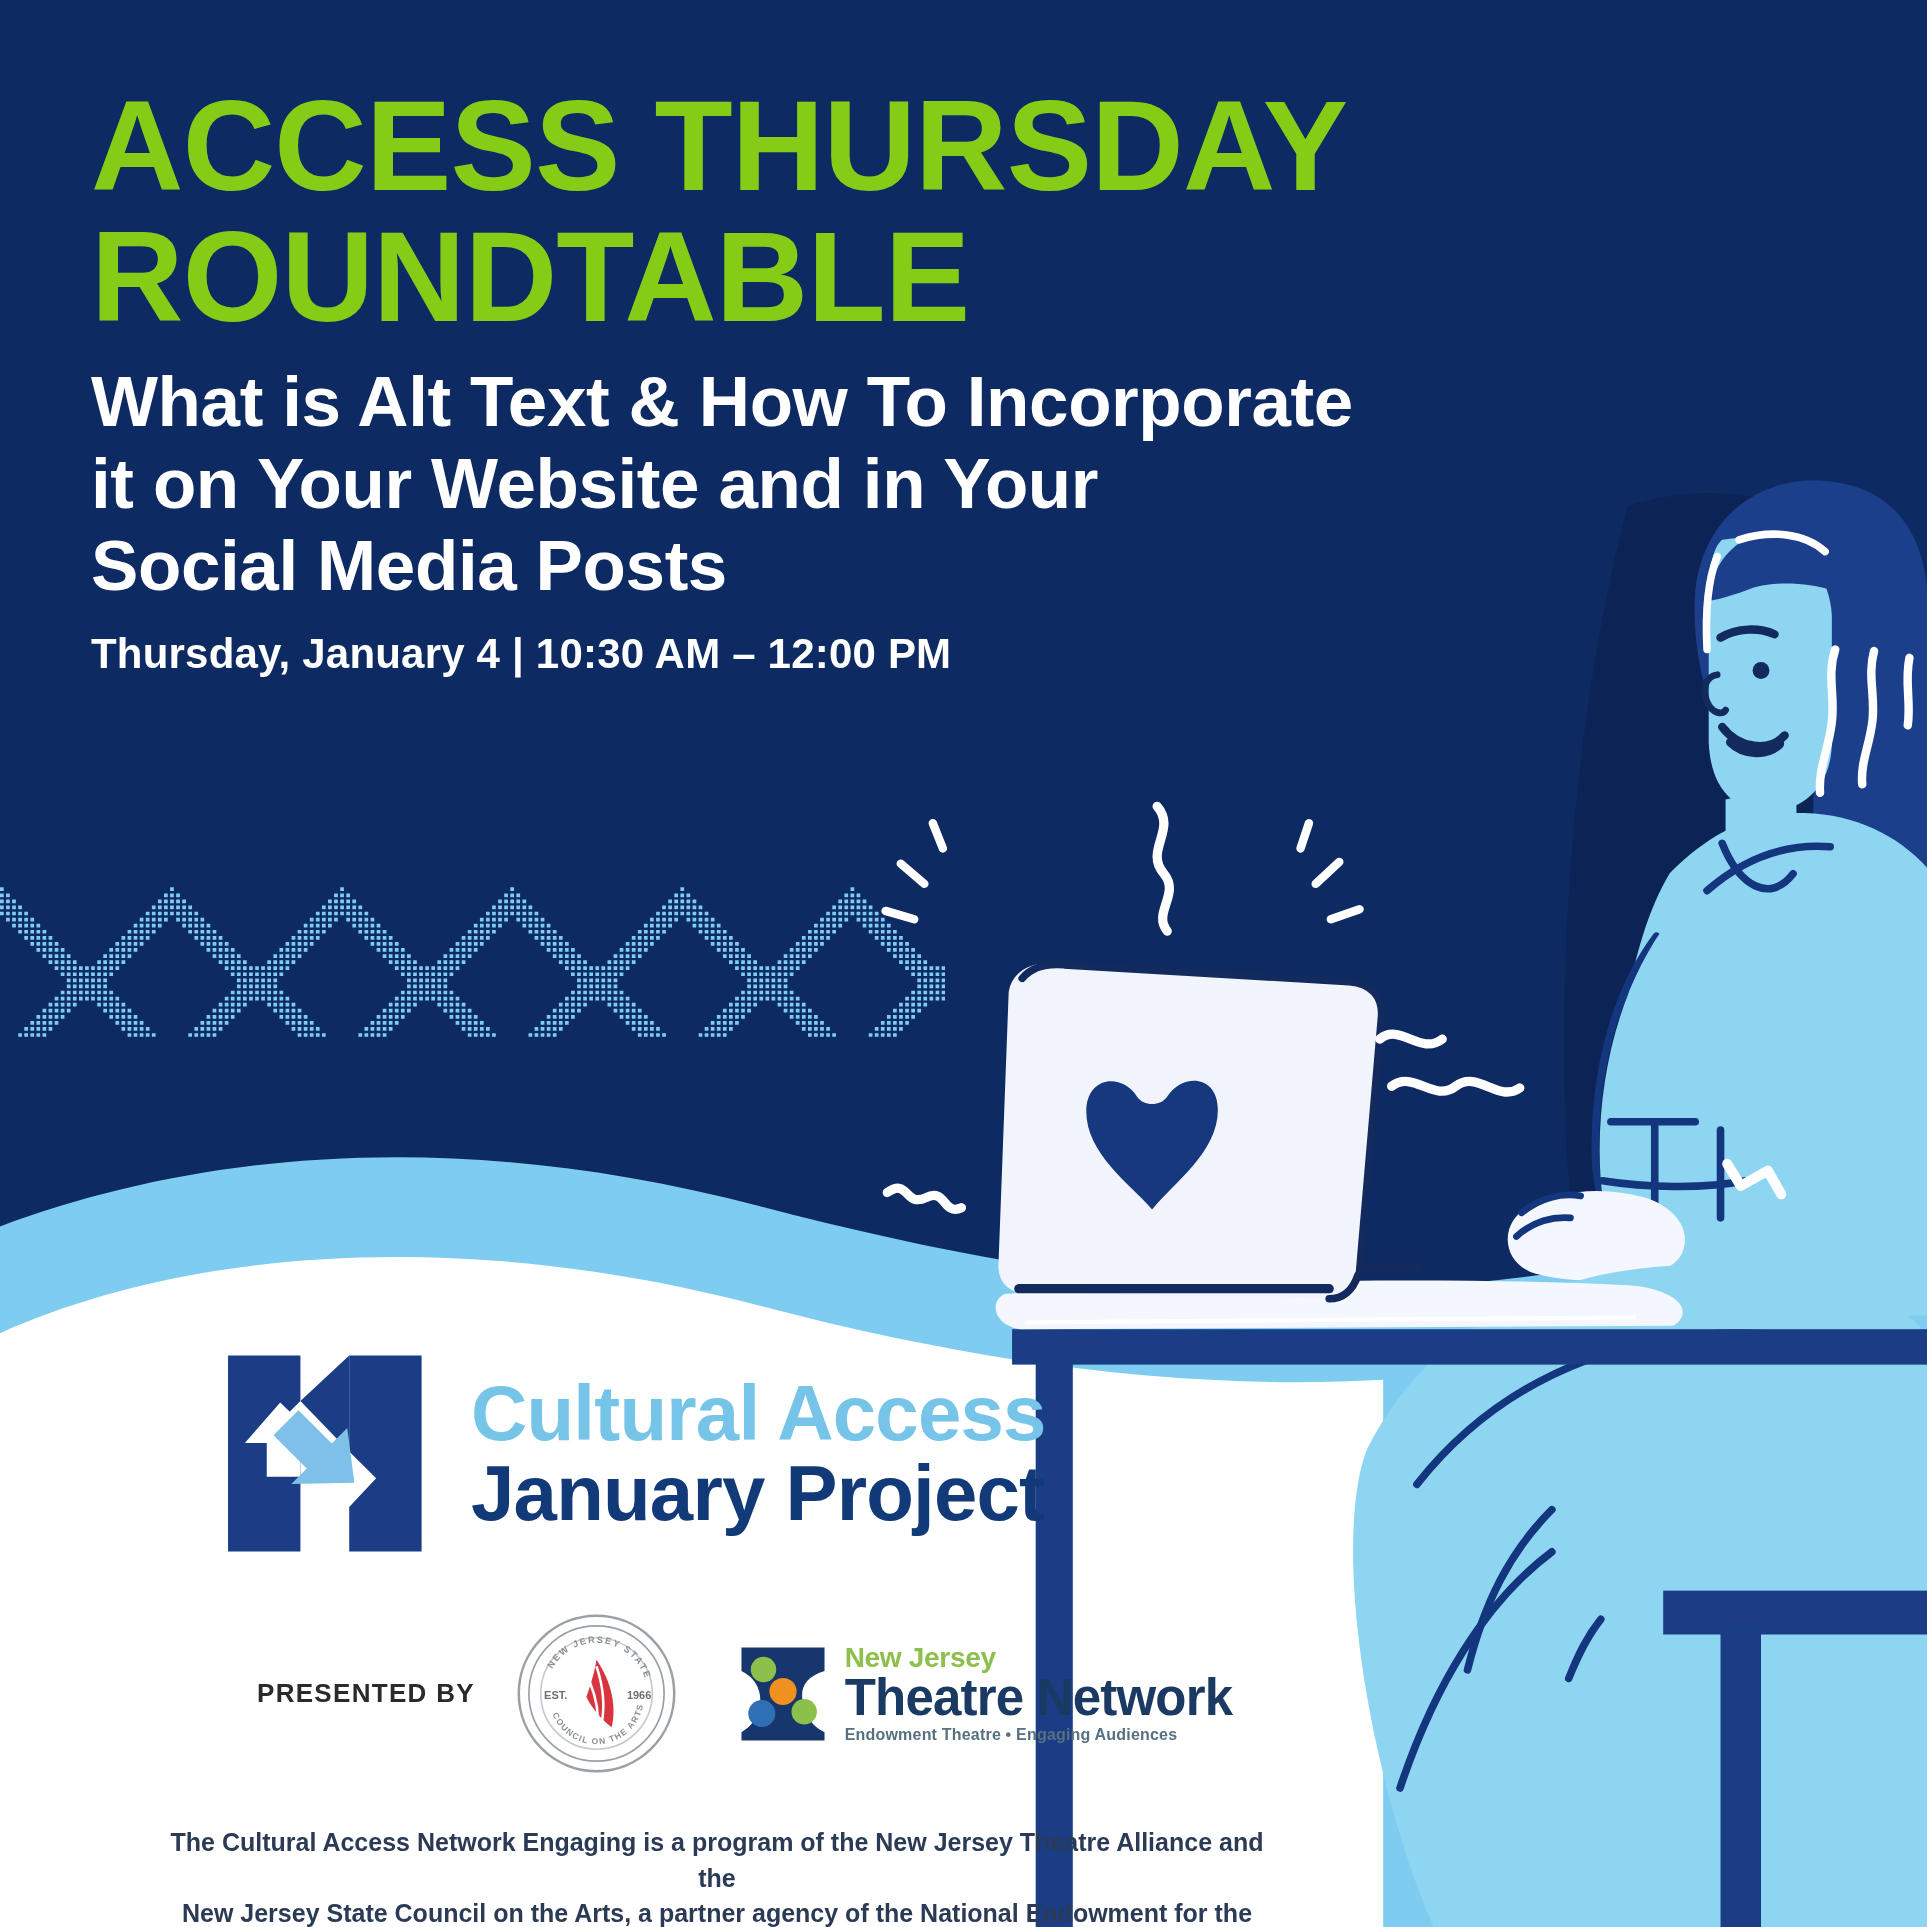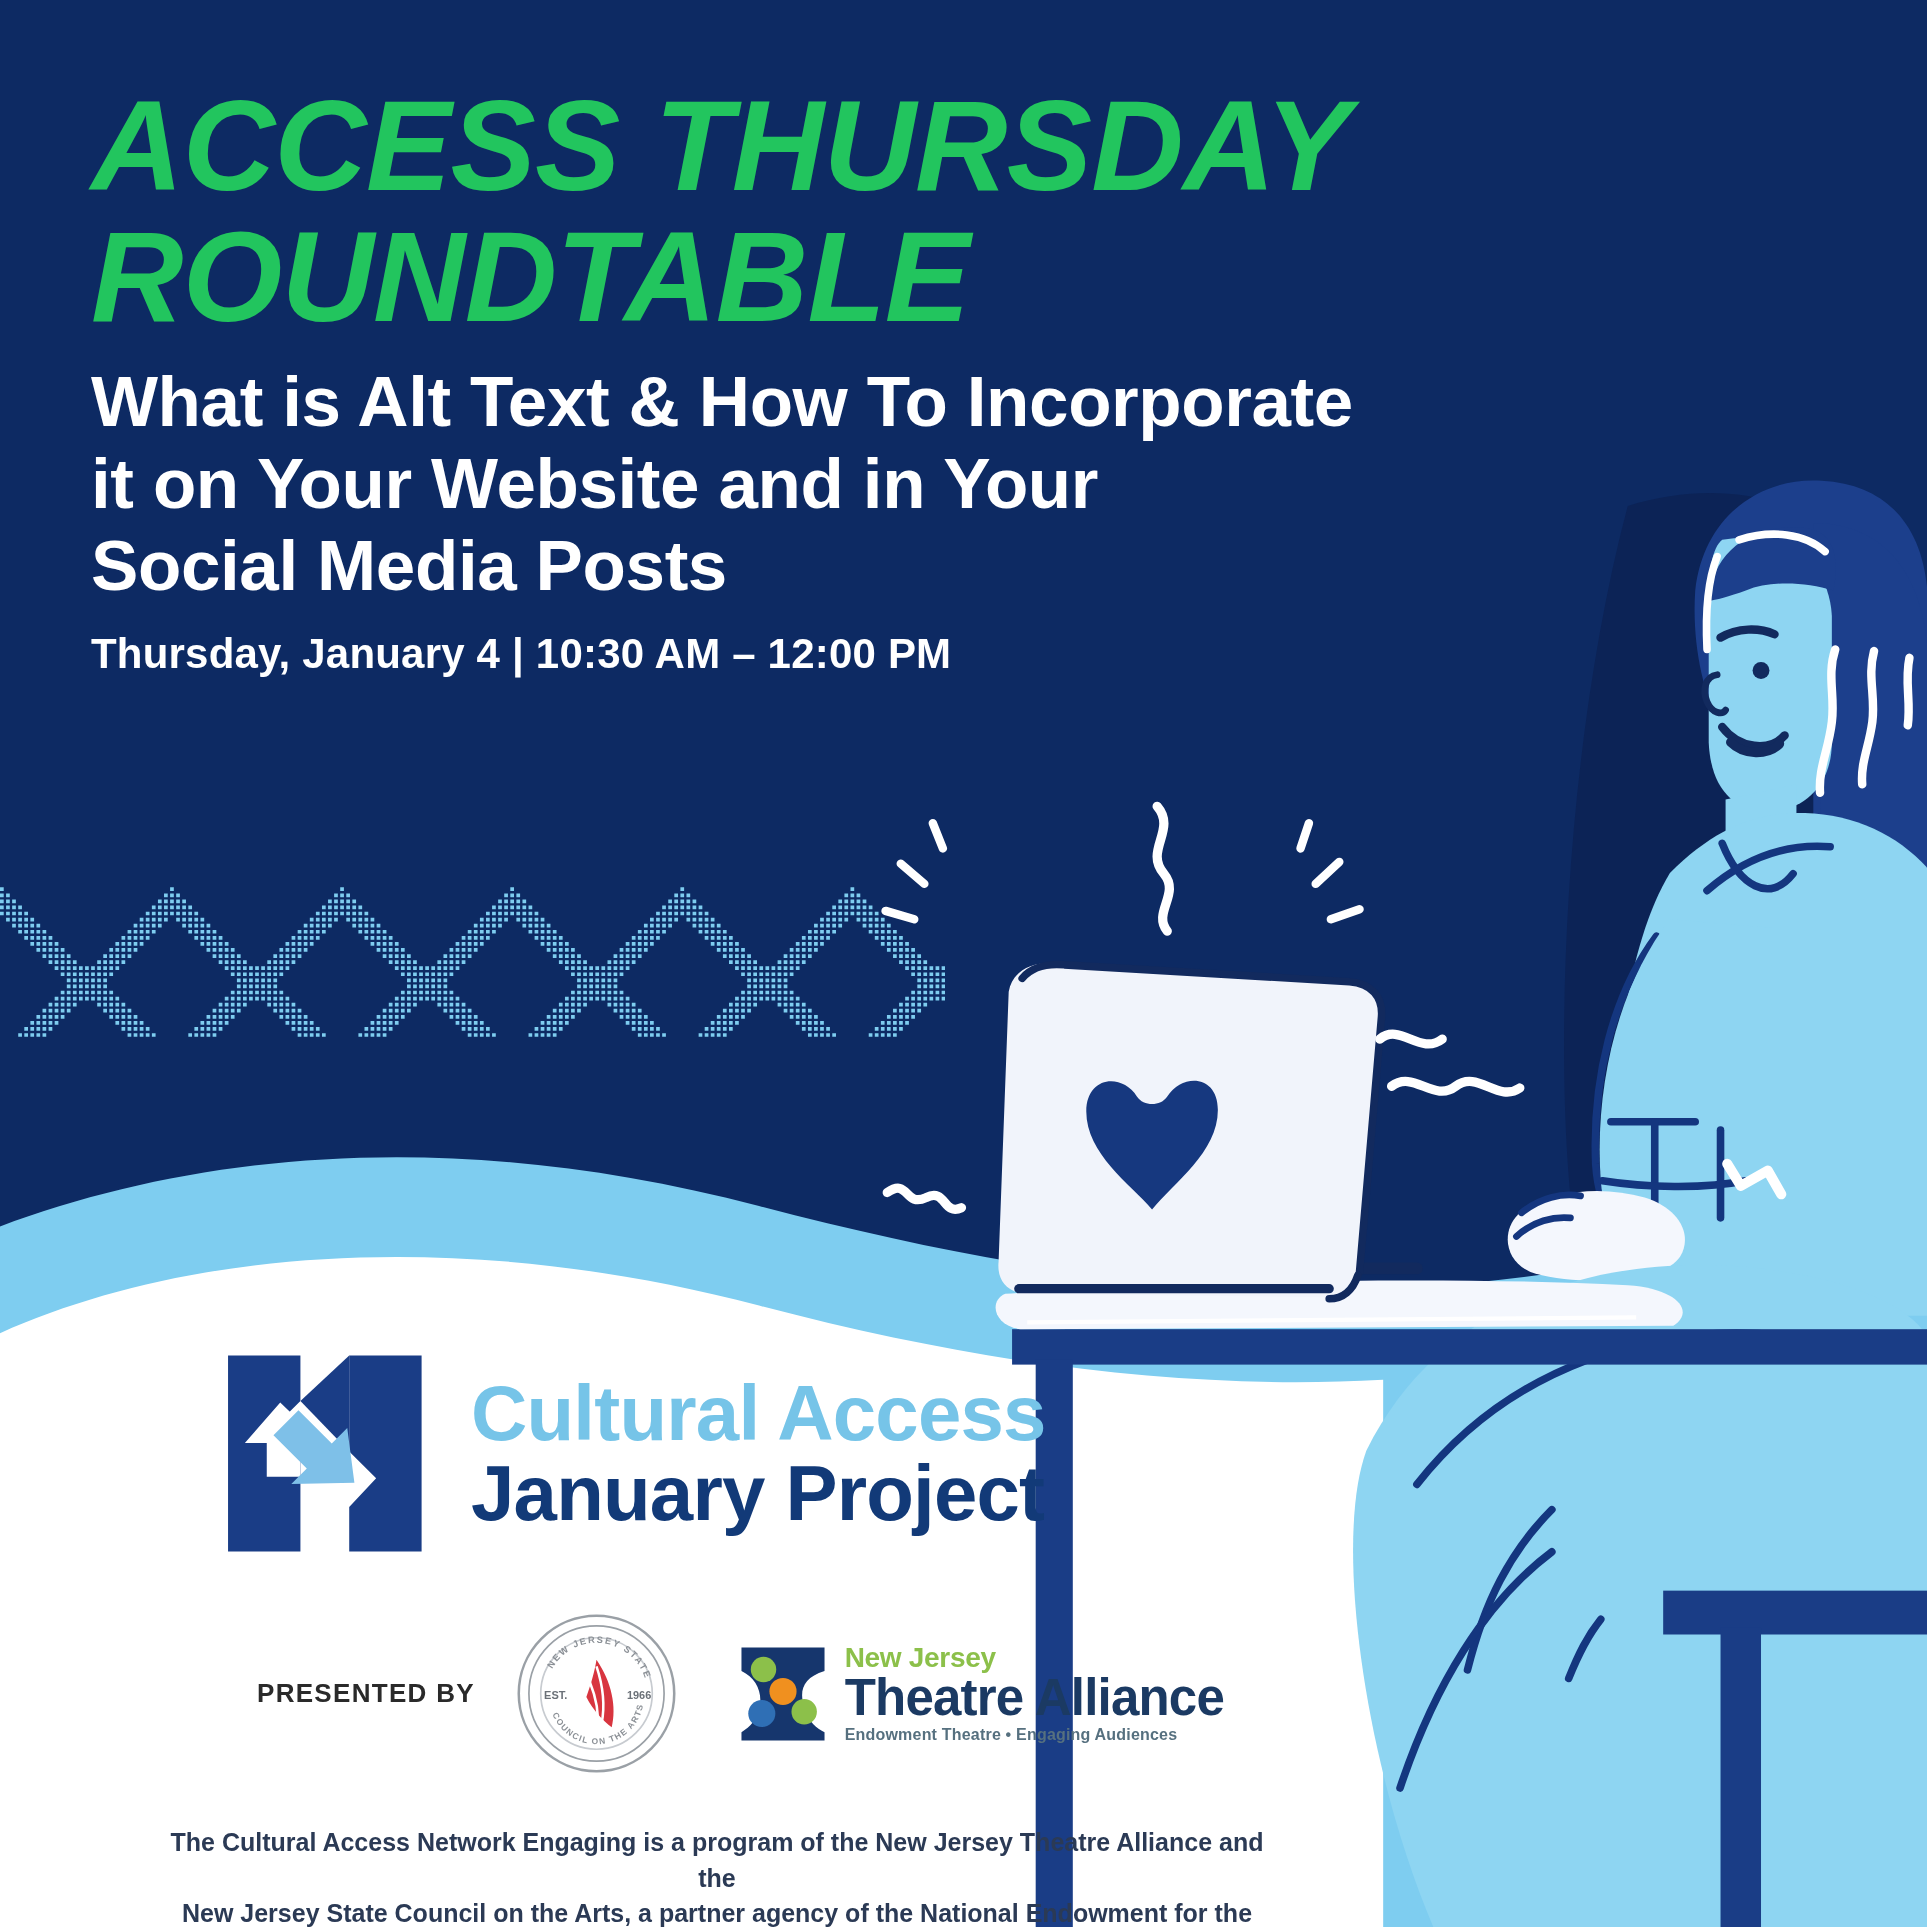--- a/index.html
+++ b/index.html
@@ -11,25 +11,24 @@
     background:#0d2a63;
   }
   
   .bg-navy{position:absolute;inset:0;background:#0d2a63;}
   .svg-layer{position:absolute;inset:0;width:1928px;height:1928px;}
 
   
   .textwrap{position:absolute;left:91px;top:81px;width:1417px;z-index:12;}
   .title{
     font-size:128px;line-height:1.02;font-weight:700;
-    letter-spacing:-0.8px;color:#22c55e;
+    letter-spacing:-0.8px;color:#84cc16;
     text-transform:uppercase;margin:0 0 18.6px 0;
     font-family:"Liberation Sans",sans-serif;
     font-stretch:condensed;
-    font-style:italic;
   }
   .title span{display:block;}
   .subtitle{
     font-size:71px;line-height:1.16;font-weight:700;
     color:#ffffff;margin:0 0 22px 0;letter-spacing:-0.4px;
   }
   .subtitle span{display:block;}
   .datetime{
     font-size:42px;font-weight:700;color:#ffffff;letter-spacing:0.2px;
   }
@@ -247,21 +246,21 @@
       <div class="njta">
         <svg class="njta-mark" viewBox="0 0 118 118">
           <path d="M10,4 L108,4 L108,32 C82,40 78,56 84,74 C88,92 100,100 108,104 L108,114 L10,114 L10,104 C20,98 30,88 32,72 C34,54 26,40 10,32 Z" fill="#16366d"></path>
           <circle cx="36" cy="30" r="15" fill="#8cc04a"></circle>
           <circle cx="59" cy="56" r="16" fill="#f0901f"></circle>
           <circle cx="34" cy="82" r="16" fill="#2f6fb5"></circle>
           <circle cx="84" cy="80" r="15" fill="#8cc04a"></circle>
         </svg>
         <div class="njta-text">
           <div class="njta-nj">New Jersey</div>
-          <div class="njta-name">Theatre Alliance</div>
+          <div class="njta-name">Theatre Network</div>
           <div class="njta-tag">Endowment Theatre • Engaging Audiences</div>
         </div>
       </div>
     </div>
 
     <div class="finetext">
       <span>The Cultural Access Network Engaging is a program of the New Jersey Theatre Alliance and the</span>
       <span>New Jersey State Council on the Arts, a partner agency of the National Endowment for the Arts.</span>
     </div>
   </div>

